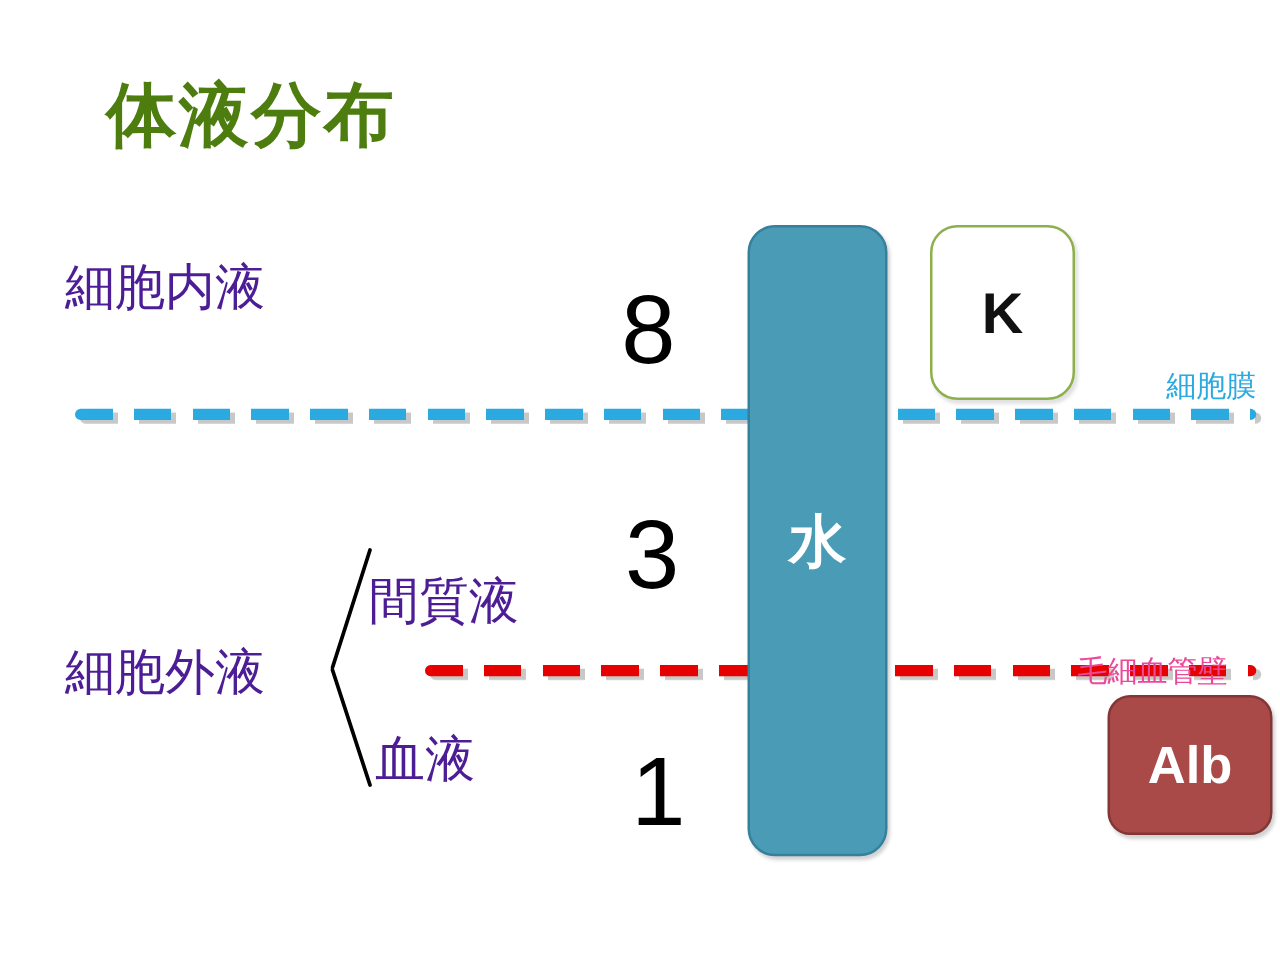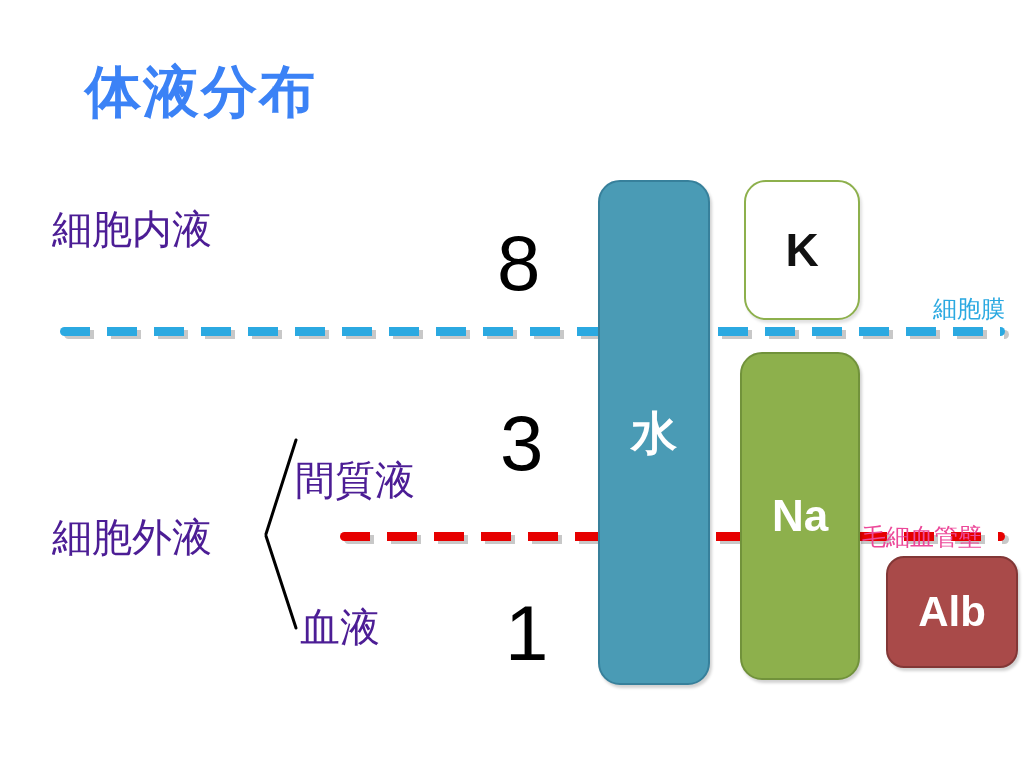--- a/index.html
+++ b/index.html
@@ -13,35 +13,35 @@
     background: #ffffff;
     overflow: hidden;
   }
 
   .title {
     position: absolute;
     left: 85px;
     top: 55px;
     font-size: 56px;
     font-weight: 800;
-    color: #3b82f6;
+    color: #4d7c0f;
     letter-spacing: 2px;
   }
 
   .side-label {
     position: absolute;
     font-size: 40px;
     font-weight: 400;
     color: #4c1d95;
     white-space: nowrap;
   }
   .lbl-intracellular { left: 52px;  top: 202px; }
   .lbl-interstitial  { left: 295px; top: 412px; margin-top: 41px; }
   .lbl-extracellular { left: 52px;  top: 510px; text-align: center; }
-  .lbl-blood         { left: 300px; top: 600px; font-family: Liberation Mono, monospace; }
+  .lbl-blood         { left: 300px; top: 580px; font-family: Liberation Mono, monospace; }
 
   .ratio {
     position: absolute;
     font-size: 78px;
     font-weight: 500;
     color: #000000;
   }
   .ratio-8 { left: 497px; top: 218px; }
   .ratio-3 { left: 500px; top: 398px; }
   .ratio-1 { left: 505px; top: 588px; }
@@ -151,21 +151,18 @@
   <div class="line-label capillary-label">毛細血管壁</div>
 
   <div class="bar water-bar">
     <span class="bar-label">水</span>
   </div>
 
   <div class="bar k-box">
     <span class="bar-label">K</span>
   </div>
 
-  <div class="bar na-bar">
-    <span class="bar-label">Na</span>
-  </div>
 
   <div class="bar alb-bar">
     <span class="bar-label">Alb</span>
   </div>
 
 </div>
 
 </body></html>

